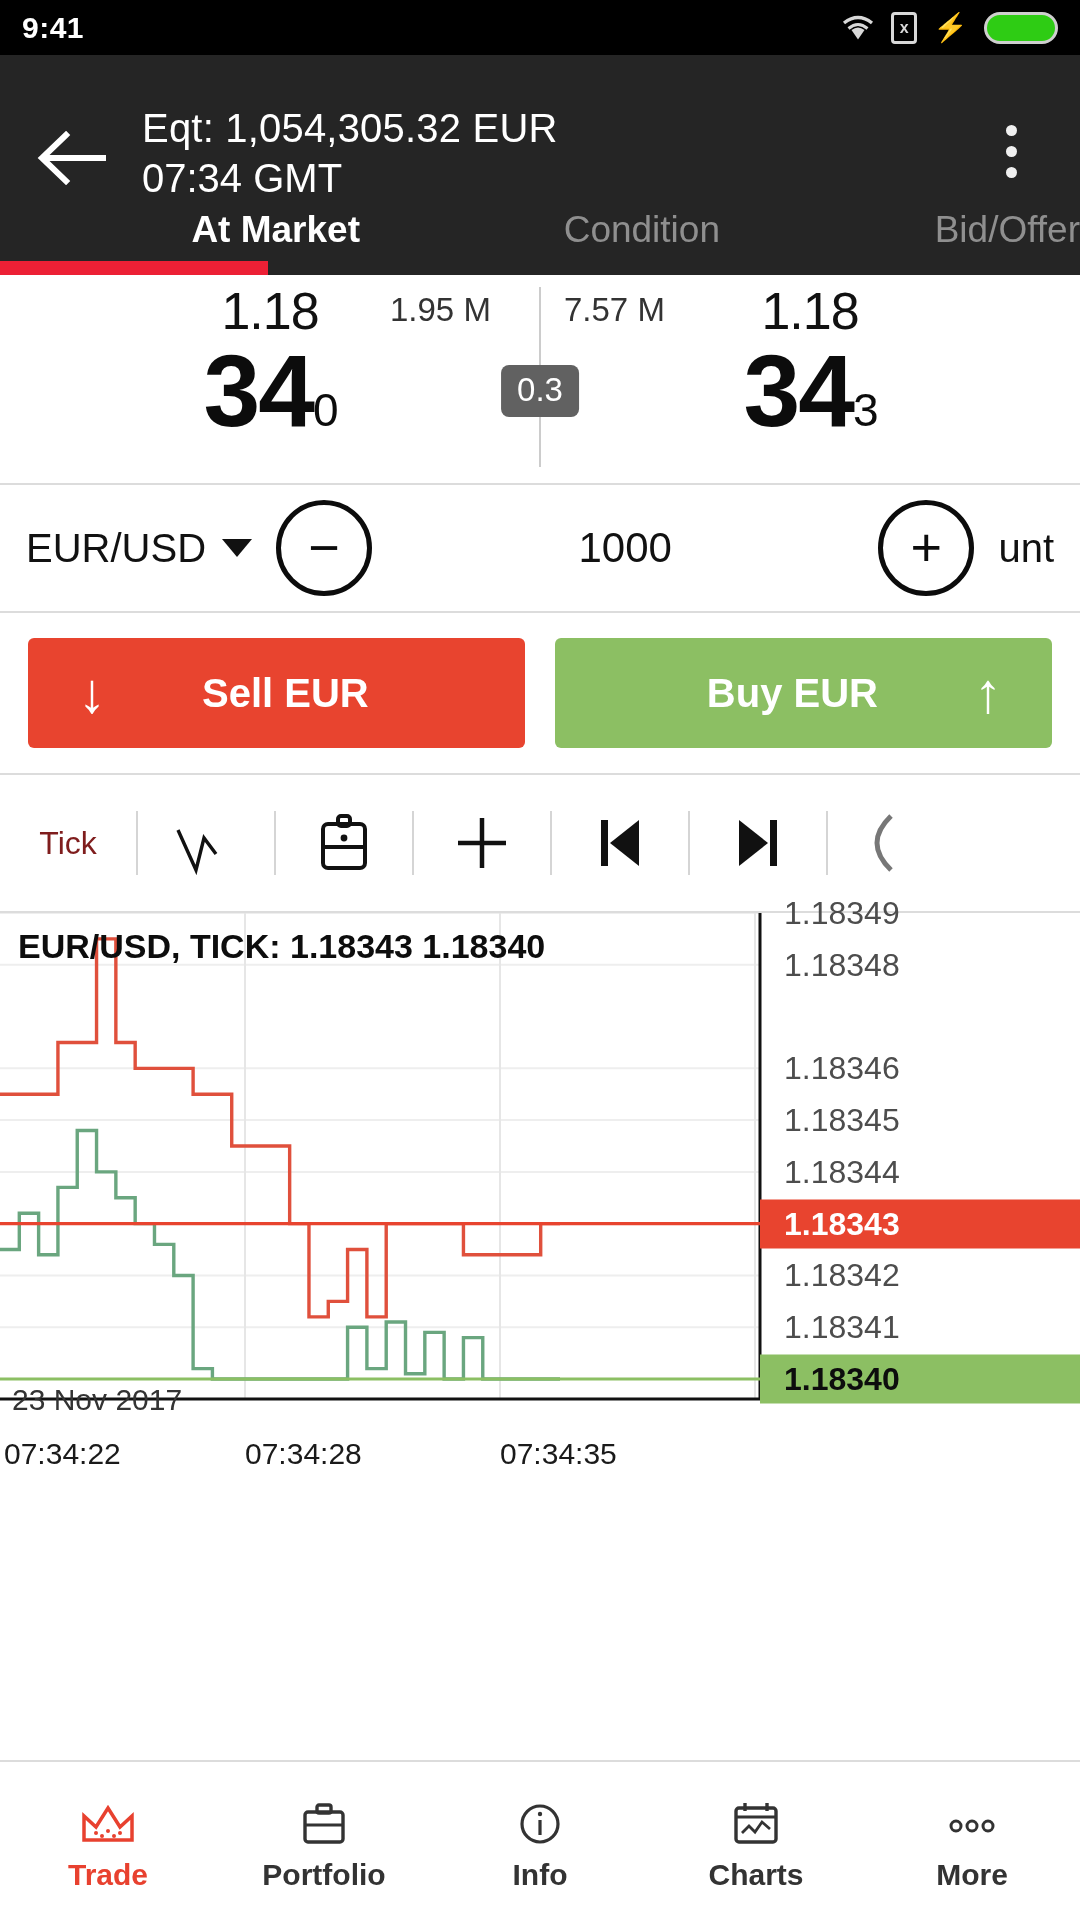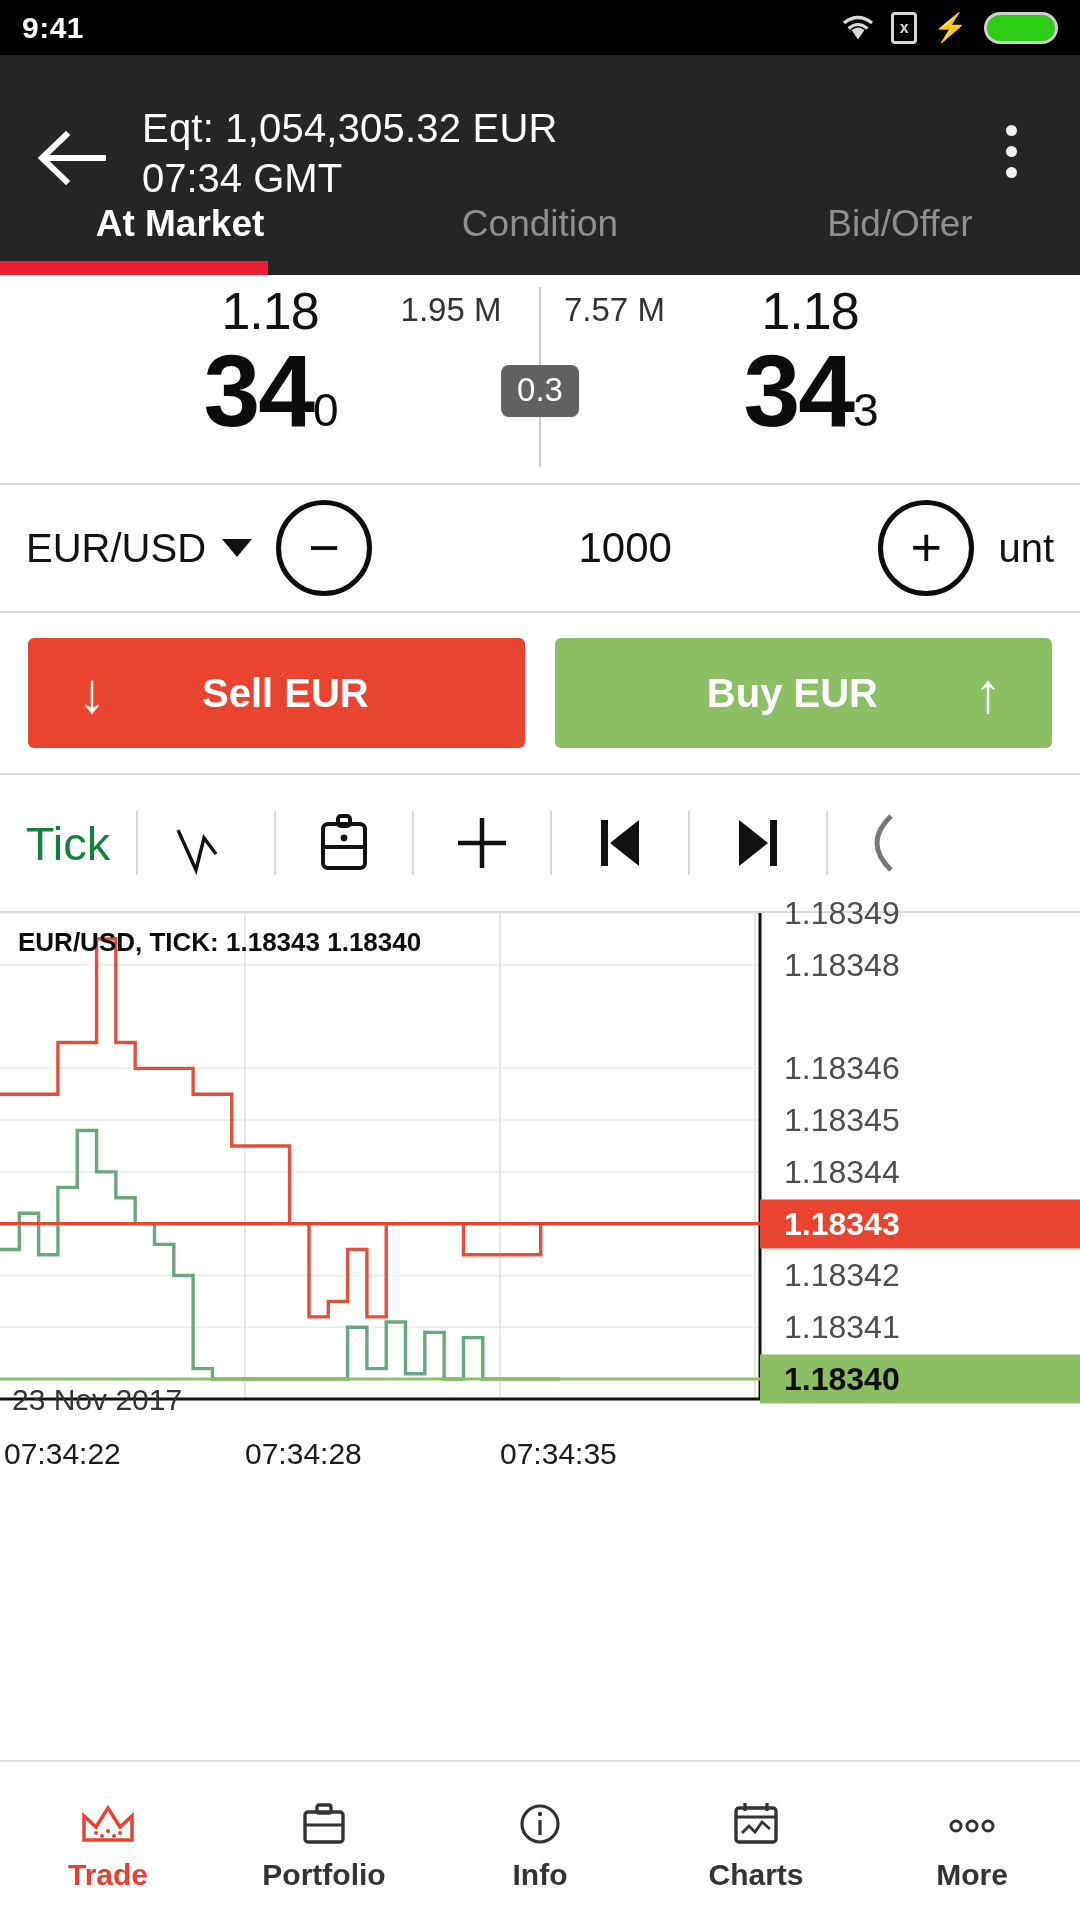--- a/index.html
+++ b/index.html
@@ -48,21 +48,21 @@
   .hdr-time { color:#ffffff; font-size:40px; line-height:1.3; font-weight:400; }
   .kebab {
     width:70px; min-width:70px; display:flex; flex-direction:column;
     align-items:center; gap:10px; margin-top:30px;
   }
   .kebab i { display:block; width:11px; height:11px; border-radius:50%; background:#f0f0f0; }
 
   
   .tabs { display:flex; position:absolute; bottom:0; left:0; right:0; }
   .tab {
-    flex:1; text-align:center; font-size:37px; padding-bottom:30px;
+    flex:1; text-align:right; font-size:37px; padding-bottom:24px;
     color:#8f8f8f;
   }
   .tab.active { color:#ffffff; font-weight:bold; }
   .tab-underline {
     position:absolute; bottom:0; left:0; width:268px; height:14px; background:#ec2035;
   }
 
   
   .quote {
     position:relative; height:210px; background:#fff;
@@ -70,21 +70,21 @@
   }
   .quote-mid-line {
     position:absolute; left:50%; top:12px; width:2px; height:180px;
     background:#cccccc; transform:translateX(-50%);
   }
   .vol-row {
     position:absolute; top:16px; left:0; right:0;
     display:flex; justify-content:center; align-items:center; gap:0;
   }
   .vol { font-size:33px; color:#333333; width:150px; }
-  .vol.left  { text-align:center; padding-right:28px; }
+  .vol.left  { text-align:left; padding-right:28px; }
   .vol.right { text-align:left;  padding-left:24px; }
 
   .spread-badge {
     position:absolute; left:50%; top:90px; transform:translateX(-50%);
     background:#616161; color:#ffffff; font-size:33px;
     padding:6px 16px 8px; border-radius:8px; z-index:4;
   }
 
   .side { position:absolute; top:10px; width:50%; text-align:center; }
   .side.bid { left:0; }
@@ -127,27 +127,27 @@
   .tbtn.sell { background:#e8442f; justify-content:flex-start; padding-left:50px; gap:96px; }
   .tbtn.buy  { background:#8cbf63; justify-content:flex-end;  padding-right:50px; gap:96px; }
   .arrow-g { font-size:56px; font-weight:normal; line-height:1; }
 
   
   .chart-tools {
     height:138px; display:flex; align-items:center;
     border-bottom:2px solid #dcdcdc; overflow:hidden;
   }
   .tool { display:flex; align-items:center; justify-content:center;
-          min-width:136px; height:100%; font-size:47px; color:#15803d; }
+          min-width:136px; height:100%; font-size:32px; color:#7f1d1d; }
   .tool-div { width:2px; height:64px; background:#d5d5d5; }
 
   
   .chart-wrap { position:relative; height:520px; }
   .chart-title {
-    position:absolute; left:18px; top:14px; font-size:26px;
+    position:absolute; left:18px; top:14px; font-size:34px;
     font-weight:bold; color:#0d0d0d; z-index:5;
   }
   .chart-date {
     position:absolute; left:12px; bottom:16px; font-size:30px; color:#333; z-index:5;
   }
   .axis-labels { position:absolute; right:0; top:0; width:320px; height:100%;margin-left:25px; }
   .ylab { position:absolute; left:24px; font-size:32px; color:#4d4d4d; transform:translateY(-50%); }
   .ytag {
     position:absolute; left:0; width:100%; font-size:32px; font-weight:bold;
     color:#0d0d0d; padding:6px 0 6px 24px; transform:translateY(-50%);

